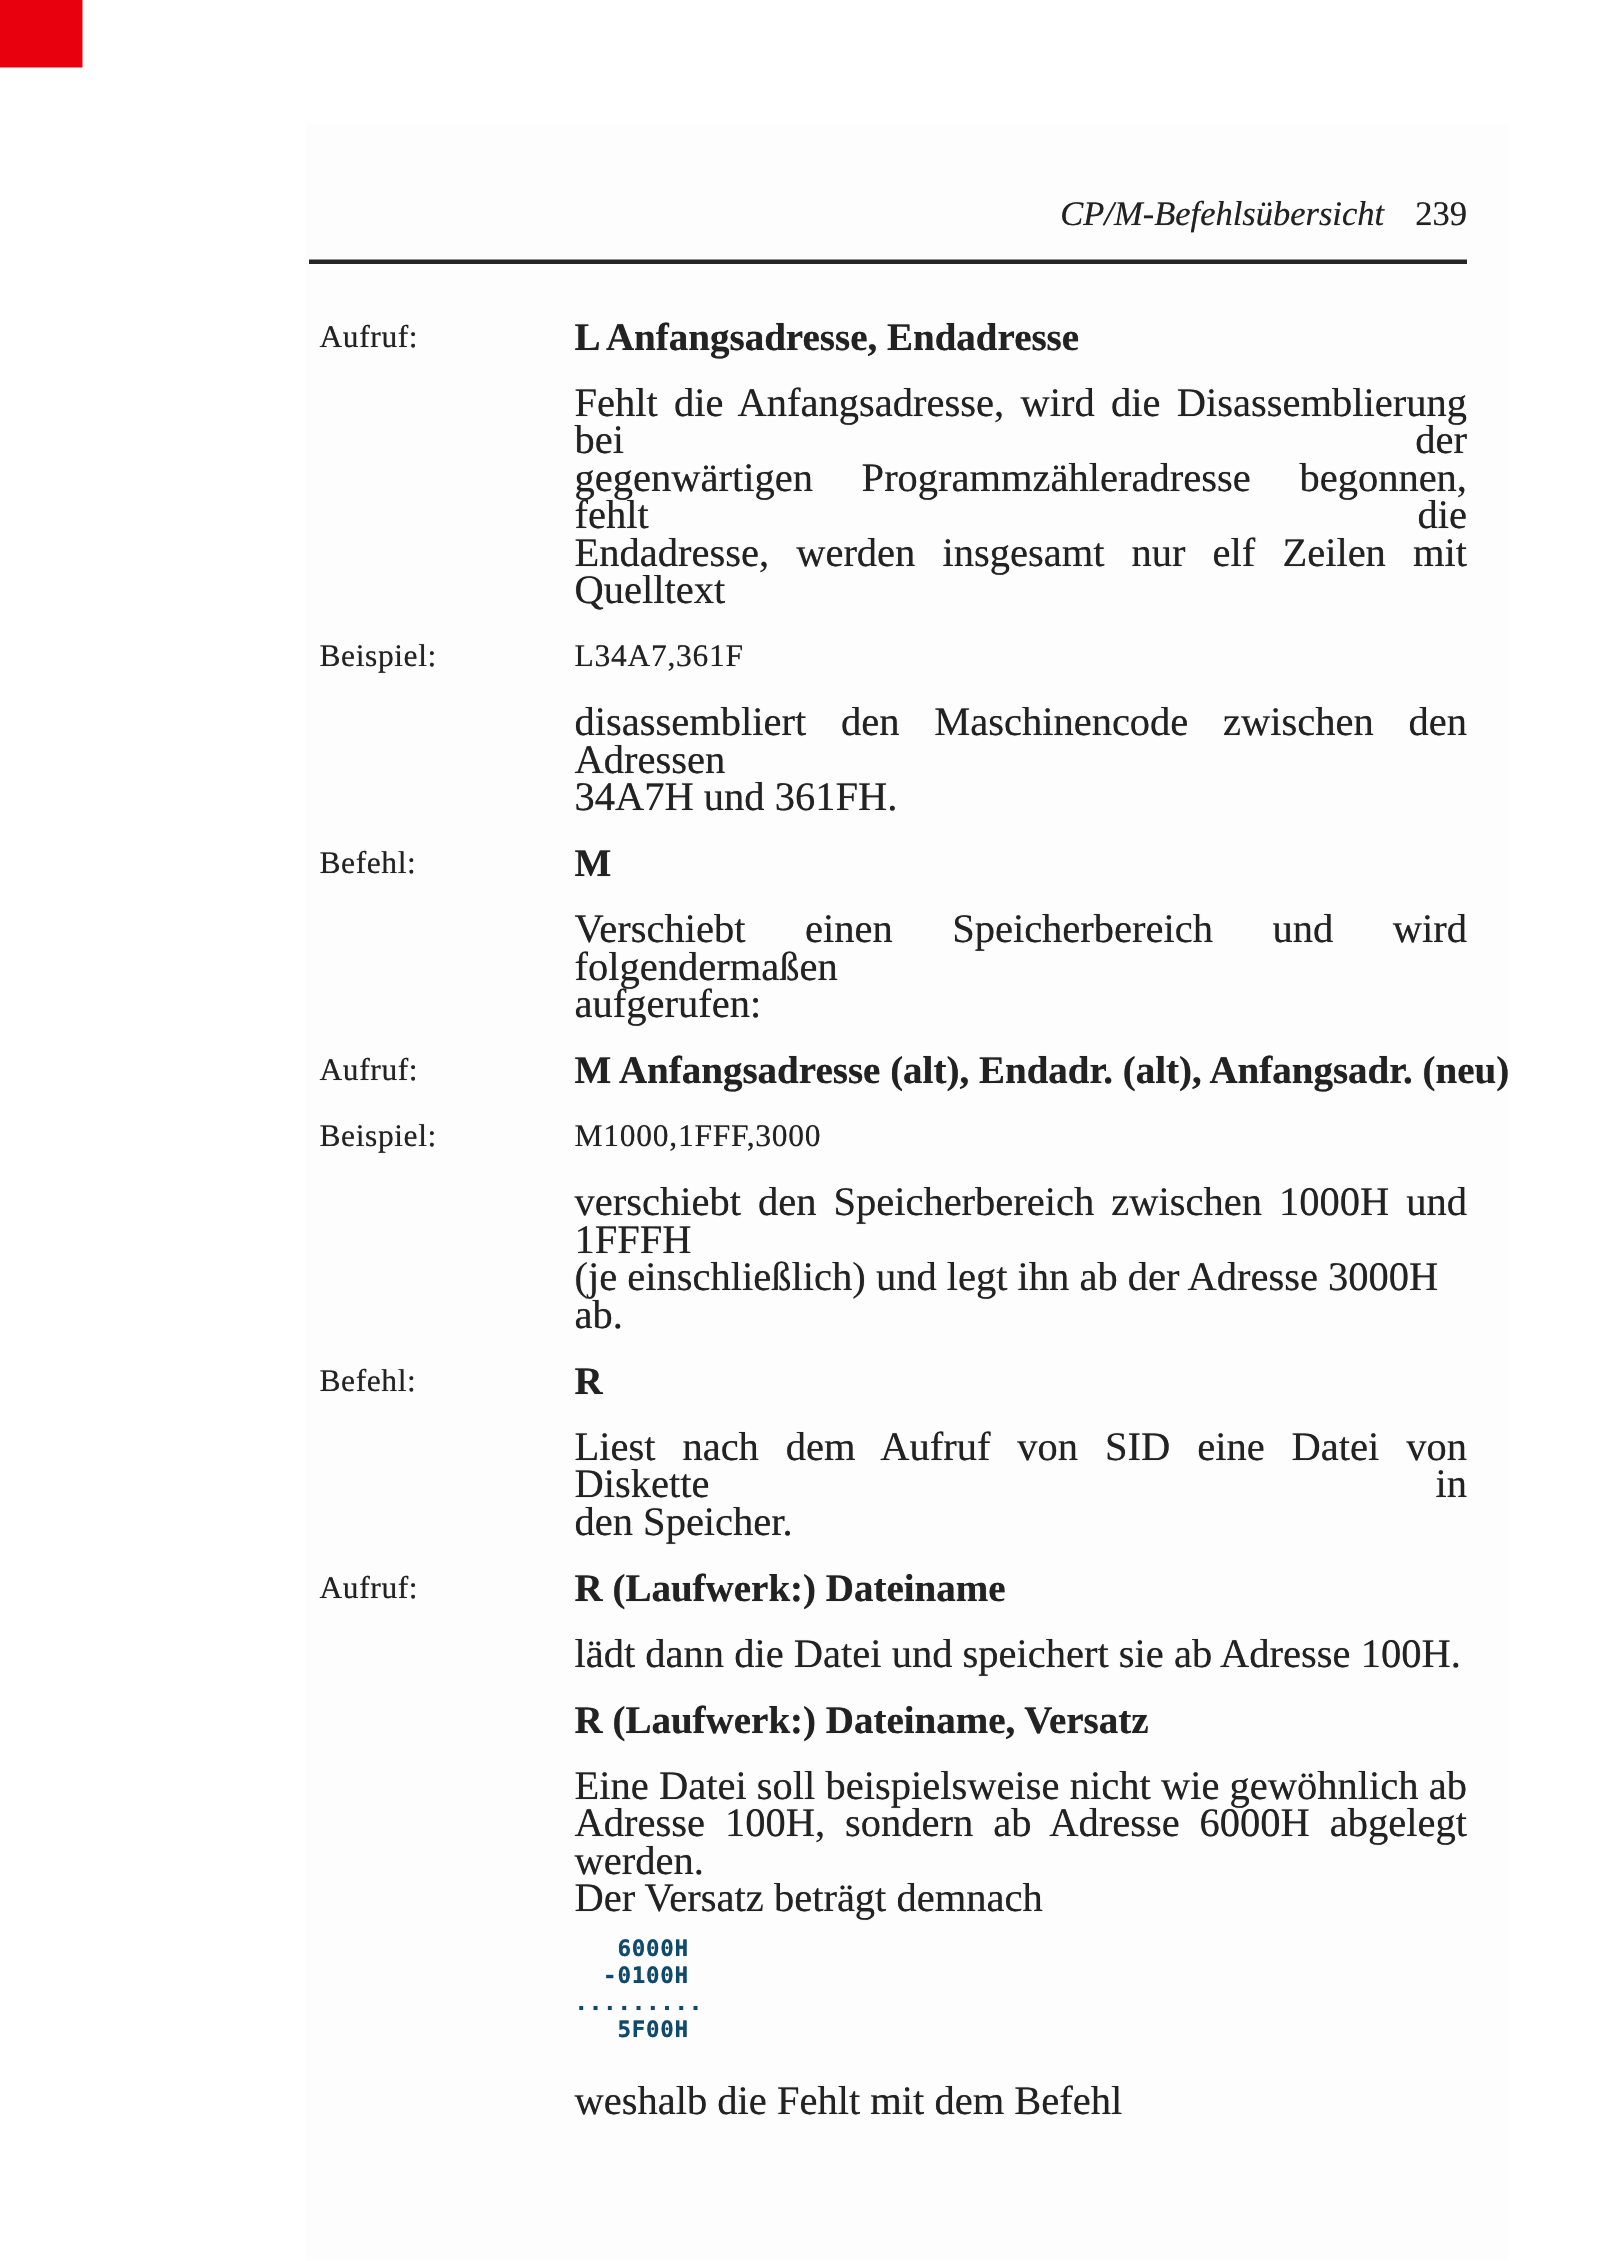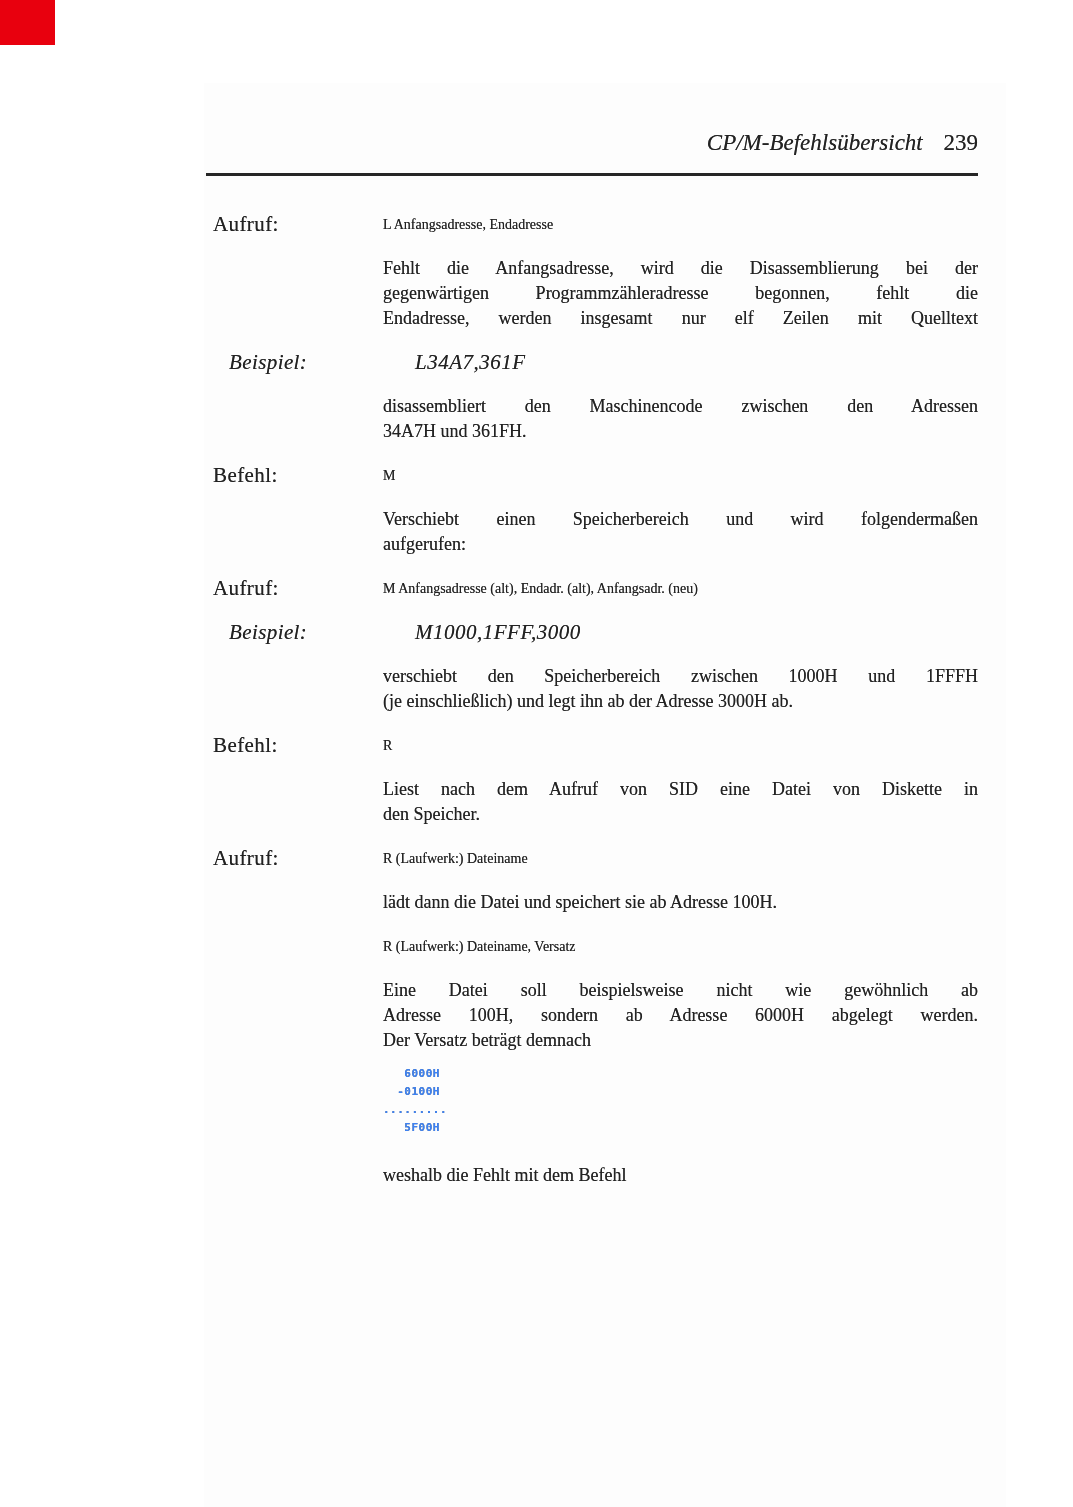--- a/index.html
+++ b/index.html
@@ -49,47 +49,45 @@
   .row.code { margin-top: -7px; margin-bottom: 26px; }
   .label {
     flex: 0 0 150px;
     width: 150px;
     font-size: 21px;
     line-height: 25px;
     letter-spacing: 0.4px;
   }
   .content { flex: 1; min-width: 0; }
   .head {
-    font-weight: normal;
-    font-size: 14px;
+    font-weight: bold;
+    font-size: 26px;
     line-height: 25px;
     white-space: nowrap;
   }
   .example {
-    font-style: italic;
     font-size: 21px;
     line-height: 25px;
     letter-spacing: 0.5px;
-    margin-left: 16px;
   }
   .line {
-    font-size: 18px;
+    font-size: 27px;
     line-height: 25px;
   }
   .line.just {
     text-align: justify;
     text-align-last: justify;
   }
   .codeblock {
     margin: 0;
     font-family: "DejaVu Sans Mono", monospace;
-    font-size: 11px;
+    font-size: 15px;
     line-height: 18px;
     font-weight: bold;
-    color: #3b82f6;
+    color: #0c4a6e;
     letter-spacing: 0.5px;
   }
 </style>
 </head>
 <body>
 
 <div class="page-bg"></div>
 <div class="corner-marker" style="background: rgb(232, 0, 14);"></div>
 
 <div class="doc">

